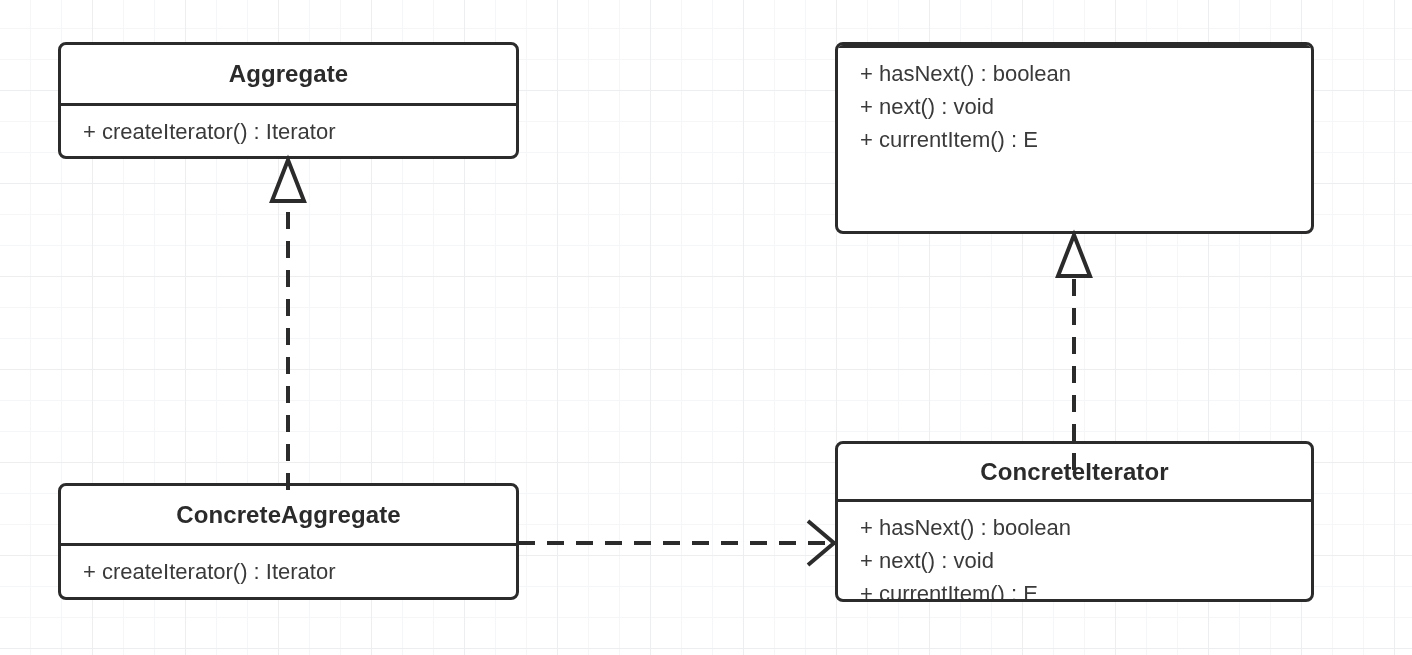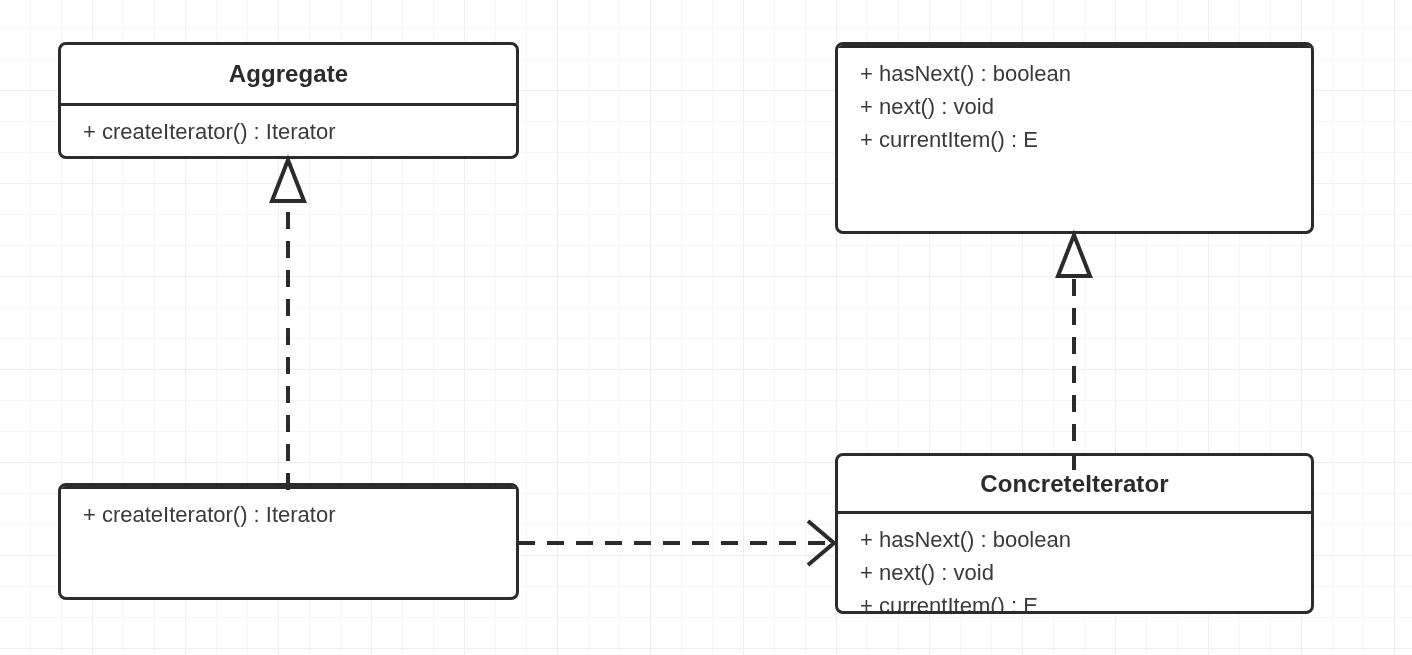--- a/index.html
+++ b/index.html
@@ -69,21 +69,21 @@
   #box-aggregate .uml-body { height: 53px; }
 
   #box-iterator { left: 835px; top: 42px; width: 479px; height: 192px; }
   #box-iterator .uml-title { height: 56px; }
   #box-iterator .uml-body { height: 130px; }
 
   #box-concrete-aggregate { left: 58px; top: 483px; width: 461px; height: 117px; }
   #box-concrete-aggregate .uml-title { height: 57px; }
   #box-concrete-aggregate .uml-body { height: 54px; }
 
-  #box-concrete-iterator { left: 835px; top: 453px; width: 479px; height: 161px; }
+  #box-concrete-iterator { left: 835px; top: 441px; width: 479px; height: 161px; }
   #box-concrete-iterator .uml-title { height: 55px; }
   #box-concrete-iterator .uml-body { height: 100px; }
 
   
   .connector {
     position: absolute;
     overflow: visible;
   }
   #conn-realize-aggregate { left: 250px; top: 155px; width: 80px; height: 335px; }
   #conn-realize-iterator { left: 1035px; top: 230px; width: 80px; height: 240px; }
@@ -117,20 +117,21 @@
   <div class="uml-box" id="box-iterator">
     <div class="uml-divider"></div>
     <div class="uml-body">
       <div class="uml-member">+ hasNext() : boolean</div>
       <div class="uml-member">+ next() : void</div>
       <div class="uml-member">+ currentItem() : E</div>
     </div>
   </div>
 
   <div class="uml-box" id="box-concrete-aggregate">
+    <div class="uml-title">ConcreteAggregate</div>
     <div class="uml-divider"></div>
     <div class="uml-body">
       <div class="uml-member">+ createIterator() : Iterator</div>
     </div>
   </div>
 
   <div class="uml-box" id="box-concrete-iterator">
     <div class="uml-title">ConcreteIterator</div>
     <div class="uml-divider"></div>
     <div class="uml-body">

